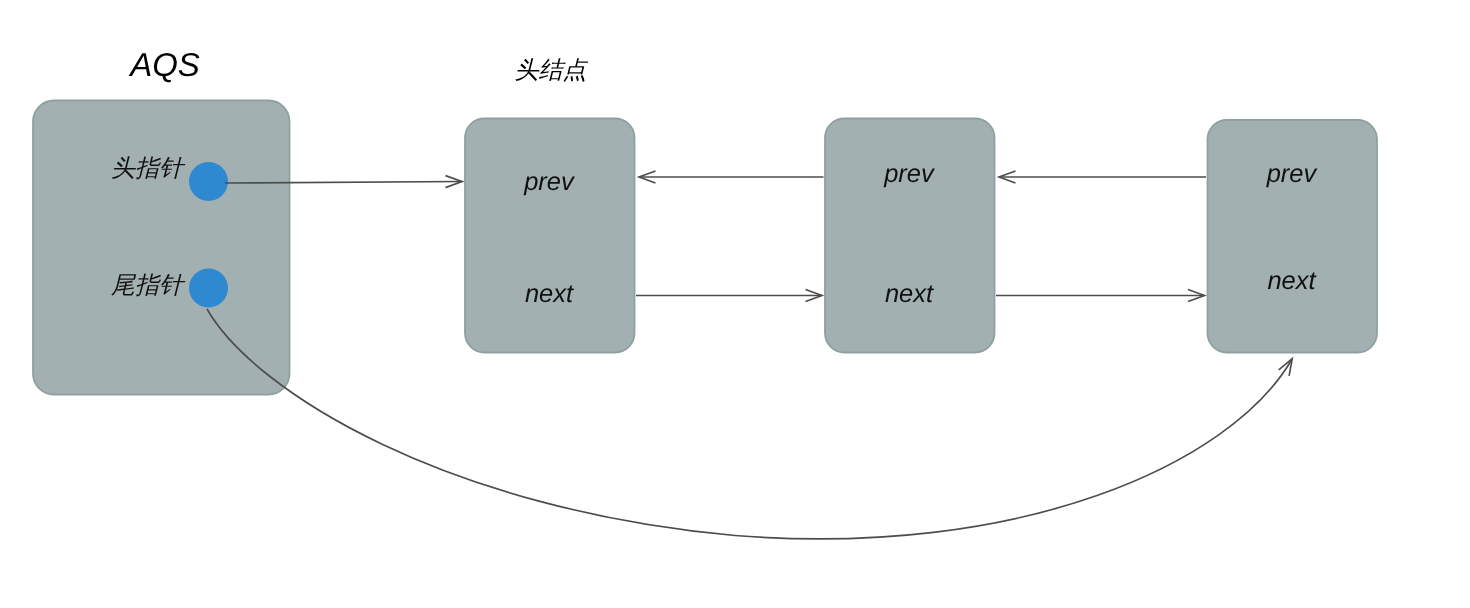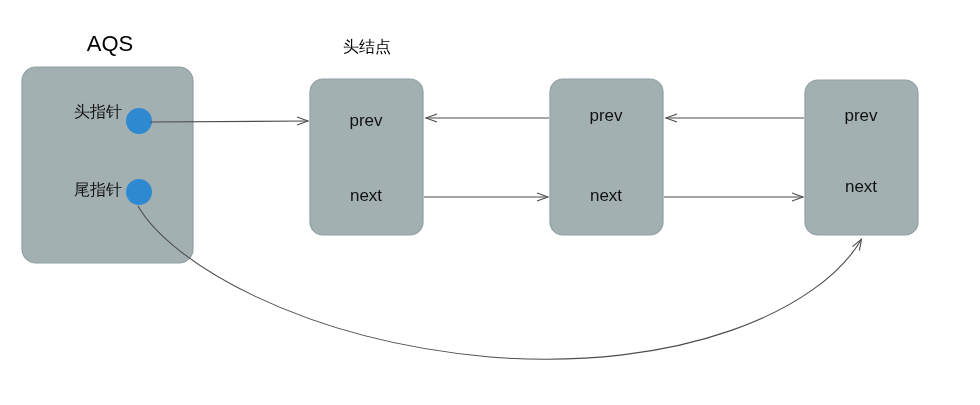--- a/index.html
+++ b/index.html
@@ -12,20 +12,21 @@
     width: 980px;
     height: 405px;
     font-family: "Liberation Sans", "DejaVu Sans", sans-serif;
     overflow: hidden;
   }
   #diagram-root {
     position: relative;
     width: 980px;
     height: 405px;
     background: #ffffff;
+    font-style: italic;
   }
   #diagram-svg {
     position: absolute;
     top: 0;
     left: 0;
     width: 980px;
     height: 405px;
   }
   .node-label {
     font-family: "Liberation Sans", "DejaVu Sans", sans-serif;

